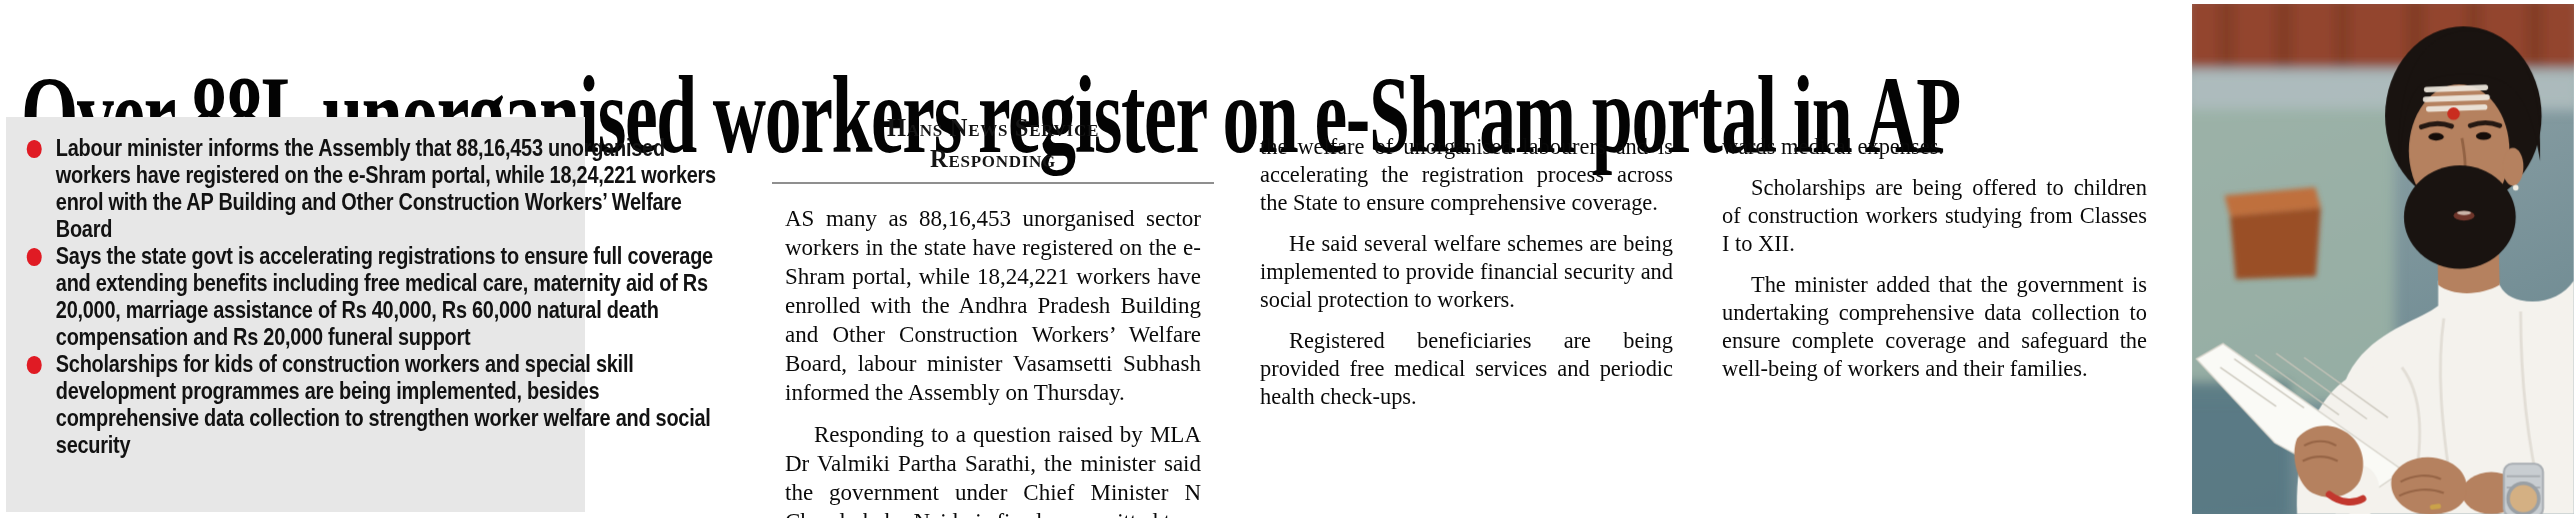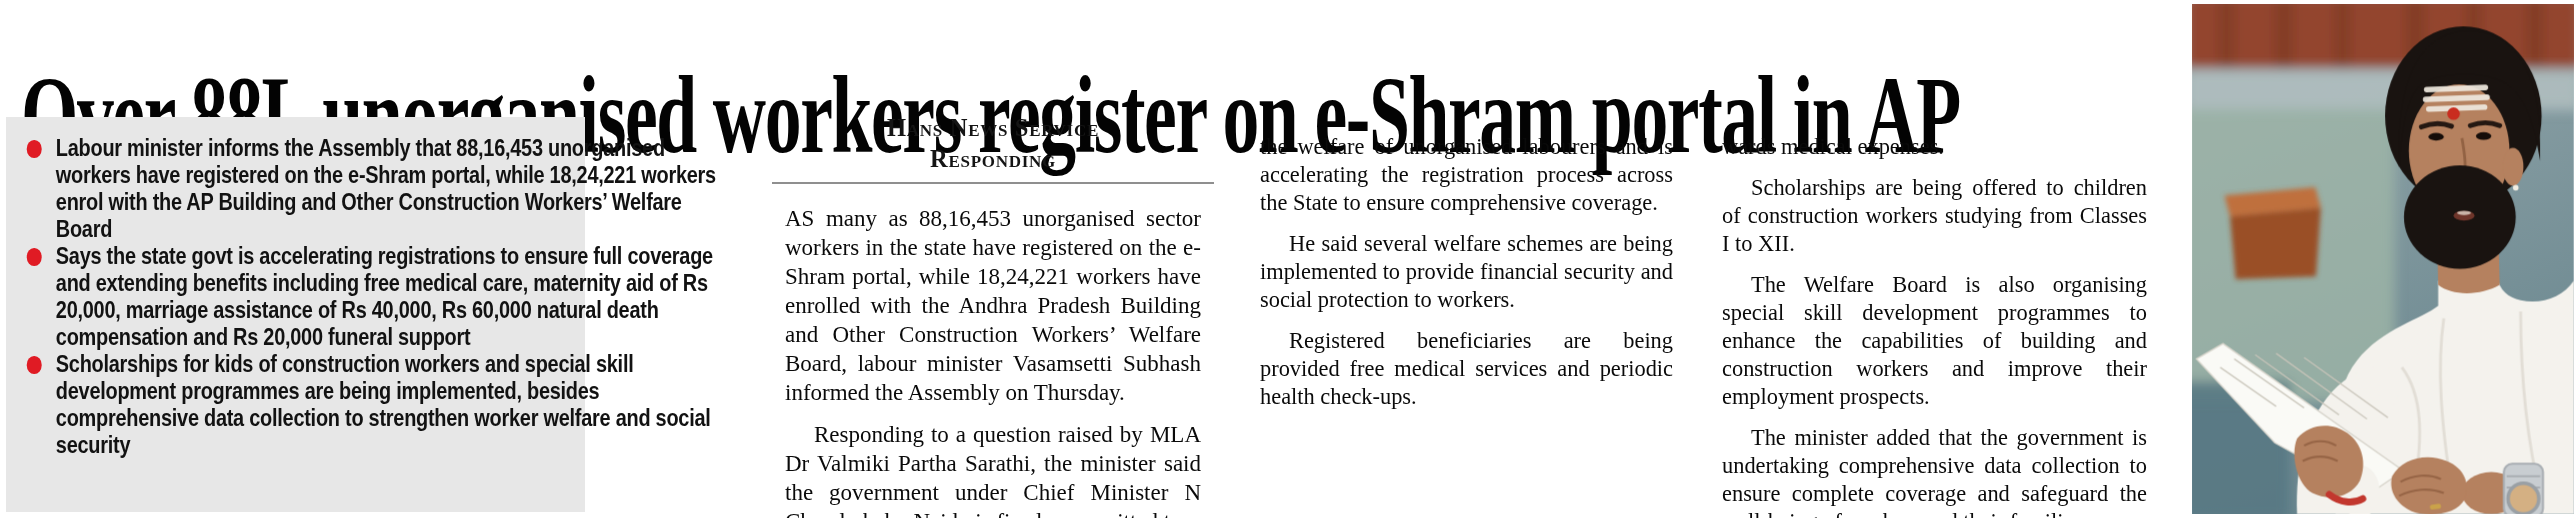--- a/index.html
+++ b/index.html
@@ -81,21 +81,20 @@
 
 <p>the welfare of unorganised labourers and is accelerating the registration process across the State to ensure comprehensive coverage.</p>
     <p class="indent">He said several welfare schemes are being implemented to provide financial security and social protection to workers.</p>
     <p class="indent">Registered beneficiaries are being provided free medical services and periodic health check-ups.</p>
   </div>
 
 <div class="col col3">
 
 <p>wards medical expenses.</p>
     <p class="indent">Scholarships are being offered to children of construction workers studying from Classes I to XII.</p>
-    <p class="indent">The Welfare Board is also organising special skill development programmes to enhance the capabilities of building and construction workers and improve their employment prospects.</p>
     <p class="indent">The minister added that the government is undertaking comprehensive data collection to ensure complete coverage and safeguard the well-being of workers and their families.</p>
   </div>
 
 <figure class="photo" style="margin:0">
   <svg viewBox="0 0 546 730">
     <defs>
       <filter id="b8" x="-20%" y="-20%" width="140%" height="140%">
           <feGaussianBlur stdDeviation="8"></feGaussianBlur>
         </filter>
       <filter id="b4" x="-20%" y="-20%" width="140%" height="140%">

